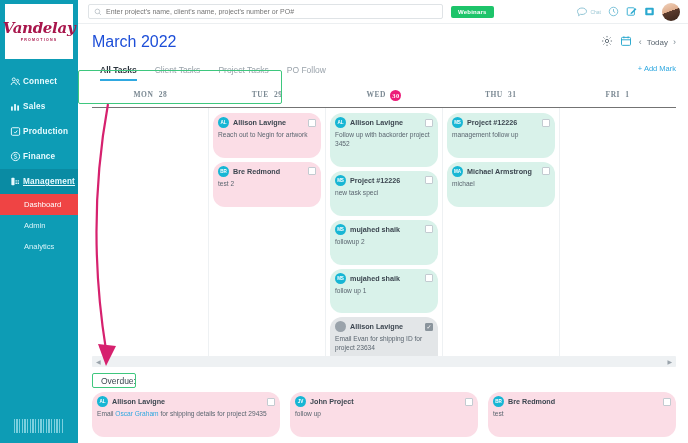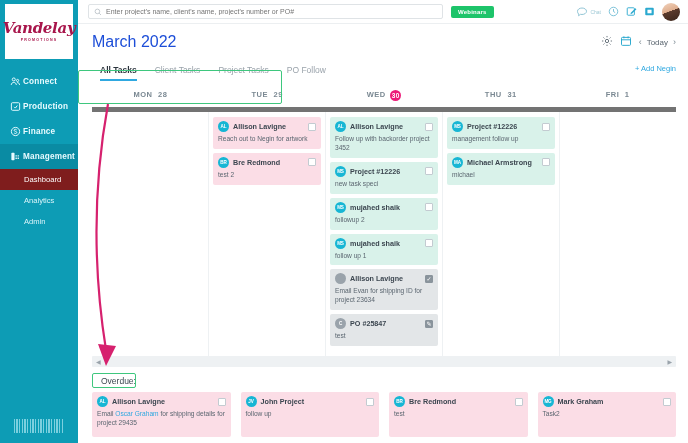--- a/index.html
+++ b/index.html
@@ -30,31 +30,31 @@
   .logo-sub {
     font-size: 3.6px; color: #a8154b; letter-spacing: 1.2px;
     margin-top: 2px; font-weight: bold;
   }
   .nav-item {
     display: flex; align-items: center; gap: 2px;
     padding: 7px 0 7px 10px; color: #e8fbff;
     font-size: 8.2px; font-weight: bold; letter-spacing: .2px;
     cursor: pointer;
   }
-  .nav-item.active { background: #0a8ba3; }
+  .nav-item.active { background: #0a8ba3; text-decoration: underline; }
   .nav-item .ico {
     width: 11px; height: 11px; flex: 0 0 11px;
     display: flex; align-items: center; justify-content: center;
   }
   .nav-item .ico svg { display: block; }
   .subnav-item {
     padding: 6px 0 6px 24px; color: #d9f4fa;
     font-size: 7.6px; cursor: pointer;
   }
-  .subnav-item.active { background: #7f1d1d; color: #ffffff; }
+  .subnav-item.active { background: #ef4444; color: #ffffff; }
   .barcode {
     position: absolute; bottom: 10px; left: 14px;
     width: 50px; height: 14px;
     background: repeating-linear-gradient(90deg,
       #8fd9e6 0 1px, transparent 1px 2px,
       #8fd9e6 2px 4px, transparent 4px 5px,
       #8fd9e6 5px 6px, transparent 6px 8px);
     opacity: .85;
   }
 
@@ -121,40 +121,40 @@
     position: absolute; left: 78px; top: 70px; width: 204px; height: 34px;
     border: 1.6px solid #3ec77e; border-radius: 2px; pointer-events: none; z-index: 5;
   }
   .add-task {
     margin-left: auto; color: #2fa8e0; font-size: 7.5px; cursor: pointer;
     padding-top: 5px;
   }
 
   
   .cal { flex: 1 1 auto; display: flex; flex-direction: column; padding: 0 12px 0 14px; min-height: 0; }
-  .cal-head { display: flex; border-bottom: 5px solid #737373; }
+  .cal-head { display: flex; border-bottom: 1px solid #737373; font-family: Liberation Serif, serif; }
   .cal-col-head {
     flex: 1 1 0; text-align: center; font-size: 7.5px; color: #7a8892;
     font-weight: bold; letter-spacing: .5px; padding: 8px 0 6px 0;
   }
   .daybadge {
     display: inline-flex; align-items: center; justify-content: center;
     background: #ec1c79; color: #fff; border-radius: 50%;
     width: 11px; height: 11px; font-size: 6.5px; margin-left: 2px;
     vertical-align: middle;
   }
   .cal-body { display: flex; flex: 1 1 auto; min-height: 0; }
   .cal-col {
     flex: 1 1 0; border-right: 1px solid #eef1f3; padding: 5px 4px 0 4px;
     display: flex; flex-direction: column; gap: 4px; overflow: hidden;
   }
   .cal-col:last-child { border-right: 0; }
 
   .card {
-    border-radius: 2px; padding: 4px 5px 5px 5px; position: relative;
+    border-radius: 12px; padding: 4px 5px 18px 5px; position: relative;
   }
   .card.pink { background: #fbdde6; }
   .card.mint { background: #d9f2ea; }
   .card.gray { background: #e3e6e8; }
   .card-top { display: flex; align-items: center; gap: 4px; }
   .av {
     width: 11px; height: 11px; border-radius: 50%; flex: 0 0 11px;
     display: flex; align-items: center; justify-content: center;
     font-size: 4.6px; color: #fff; font-weight: bold; letter-spacing: -.1px;
   }
@@ -214,20 +214,30 @@
         <svg width="11" height="11" viewBox="0 0 16 16" fill="none" stroke="#e8fbff" stroke-width="1.4">
           <circle cx="5.5" cy="5" r="2.2"></circle>
             <circle cx="11" cy="6.5" r="1.6"></circle>
           <path d="M1.8 13c0-2.3 1.7-3.6 3.7-3.6s3.7 1.3 3.7 3.6"></path>
           <path d="M10.4 9.6c2 0 3.5 1.2 3.5 3.4"></path>
         </svg>
       </span>
       <span>Connect</span>
     </div>
 
+    <div class="nav-item">
+      <span class="ico">
+        <svg width="11" height="11" viewBox="0 0 16 16" fill="#e8fbff">
+          <rect x="1.5" y="8" width="2.6" height="6"></rect>
+            <rect x="6" y="4.5" width="2.6" height="9.5"></rect>
+          <rect x="10.5" y="6.5" width="2.6" height="7.5"></rect>
+        </svg>
+      </span>
+      <span>Sales</span>
+    </div>
 
     <div class="nav-item">
       <span class="ico">
         <svg width="11" height="11" viewBox="0 0 16 16" fill="none" stroke="#e8fbff" stroke-width="1.4">
           <rect x="2" y="2.5" width="12" height="11" rx="1.6"></rect>
           <path d="M6 8.5l1.8 1.8L10.6 6.6"></path>
         </svg>
       </span>
       <span>Production</span>
     </div>
@@ -252,24 +262,24 @@
             <rect x="11" y="9.5" width="2" height="2" rx=".4"></rect>
         </svg>
       </span>
       <span>Management</span>
     </div>
 
     <div class="subnav-item active">
       <span>Dashboard</span>
     </div>
     <div class="subnav-item">
+      <span>Admin</span>
+    </div>
+    <div class="subnav-item">
       <span>Analytics</span>
-    </div>
-    <div class="subnav-item">
-      <span>Admin</span>
     </div>
 
 
     <div class="barcode"></div>
   </div>
 
   <div class="main">
 
     <div class="topbar">
       <div class="search-wrap">
@@ -335,21 +345,21 @@
       </div>
     </div>
 
     <div class="tabs-row">
       <div class="tabs">
         <div class="tab active">All Tasks</div>
         <div class="tab">Client Tasks</div>
         <div class="tab">Project Tasks</div>
         <div class="tab">PO Follow</div>
       </div>
-      <div class="add-task">+ Add Negin</div>
+      <div class="add-task">+ Add Mark</div>
     </div>
 
     <div class="cal">
       <div class="cal-head">
         <div class="cal-col-head">
           <span>MON</span>
           <span style="margin-left:3px">28</span>
         </div>
         <div class="cal-col-head">
           <span>TUE</span>
@@ -495,28 +505,20 @@
           <div class="card-desc">follow up</div>
         </div>
         <div class="card pink">
           <div class="card-top">
             <span class="av cyan">BR</span>
             <span class="card-name">Bre Redmond</span>
             <span class="cbox"></span>
           </div>
           <div class="card-desc">test</div>
         </div>
-        <div class="card pink">
-          <div class="card-top">
-            <span class="av cyan">MG</span>
-            <span class="card-name">Mark Graham</span>
-            <span class="cbox"></span>
-          </div>
-          <div class="card-desc">Task2</div>
-        </div>
       </div>
     </div>
   </div>
 
   <div class="hl-box-tabs"></div>
   <svg class="annot-arrow" width="70" height="280" viewBox="0 0 70 280">
     <path d="M30 4 C18 70, 12 150, 28 250" stroke="#d6216e" stroke-width="2.2" fill="none"></path>
     <path d="M28 266 L20 244 L38 246 Z" fill="#d6216e"></path>
   </svg>
 

